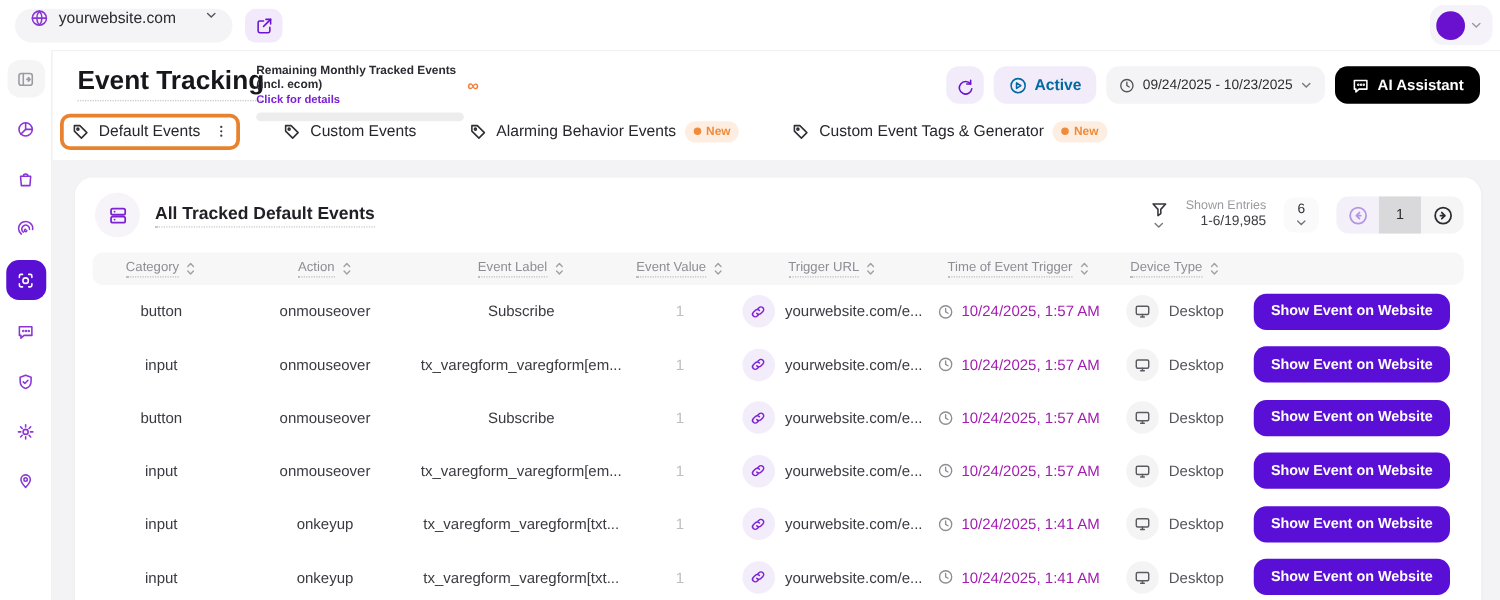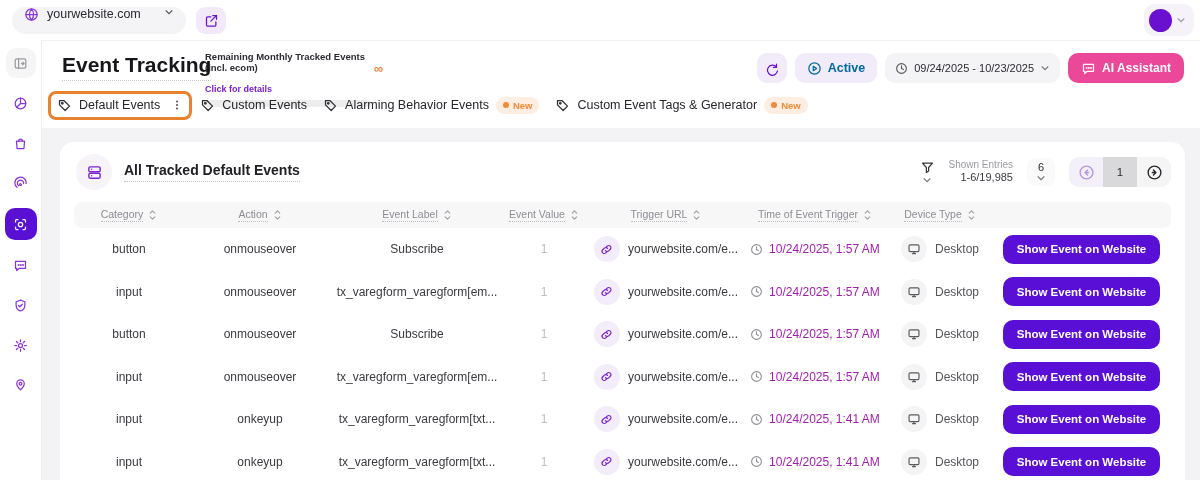--- a/index.html
+++ b/index.html
@@ -27,34 +27,34 @@
   .side-item.first { background:#f5f5f6; color:#9a9aa1; }
   .side-item.active { background:#5a10d2; color:#fff; width:32px; height:32px; }
 
   
   .main { position:absolute; left:42px; top:40px; right:0; bottom:0; }
   .header { position:absolute; left:0; top:0; right:0; height:88px; background:#fff; border-top:1px solid #f2f2f3; }
   .page-title { position:absolute; left:20px; top:12px; font-size:21px; font-weight:bold; color:#17171b;
                 border-bottom:1.5px dotted #c8c8cc; padding-bottom:3px; }
   .tracker { position:absolute; left:163px; top:10px; width:178px; }
   .tracker .t-label { font-size:9.5px; font-weight:bold; color:#2b2b31; line-height:1.2; }
-  .tracker .t-link { font-size:9px; color:#7a1fd6; font-weight:bold; margin-top:10px; cursor:pointer; }
+  .tracker .t-link { font-size:9px; color:#7a1fd6; font-weight:bold; margin-top:0; cursor:pointer; }
   .tracker .t-bar { margin-top:6px; width:166px; height:7px; background:#ededee; border-radius:4px; }
   .tracker .t-inf { position:absolute; right:0px; top:10px; color:#f0813c; font-size:13px; font-weight:bold; }
 
   .hdr-actions { position:absolute; right:16px; top:12px; display:flex; align-items:center; gap:8px; }
   .btn { border:none; cursor:pointer; display:flex; align-items:center; gap:6px;
          height:30px; border-radius:10px; font-family:inherit; }
   .btn-refresh { width:30px; justify-content:center; background:#f2ecfa; color:#6a14d2; }
   .btn-active  { background:#f2ecfa; color:#0369a1; padding:0 12px; font-size:12.5px; font-weight:bold; }
   .btn-date    { background:#f4f4f6; color:#2c2c32; padding:0 10px; font-size:11px; }
-  .btn-ai      { background:#ec4899; color:#fff; padding:0 13px; font-size:12px; font-weight:bold; }
+  .btn-ai      { background:#000000; color:#fff; padding:0 13px; font-size:12px; font-weight:bold; }
 
   
-  .tabs { position:absolute; left:6px; top:48px; display:flex; align-items:center; height:32px; }
+  .tabs { position:absolute; left:6px; top:48px; display:flex; align-items:center; gap:26px; height:32px; }
   .tab { display:flex; align-items:center; gap:7px; font-size:12.5px; color:#26262c; cursor:pointer;
          padding:6px 8px; border-radius:8px; }
   .tab.selected { border:3px solid #e8822e; padding:4px 6px; }
   .tab .kebab { color:#3a3a40; margin-left:4px; display:flex; }
   .badge-new { display:flex; align-items:center; gap:4px; background:#fdeee1; color:#ef8b3a;
                font-size:9.5px; font-weight:bold; border-radius:9px; padding:3px 7px; }
   .badge-new .dot { width:6px; height:6px; border-radius:50%; background:#ef8b3a; display:inline-block; }
 
   
   .content { position:absolute; left:0; top:88px; right:0; bottom:0; background:#f3f3f5; }

